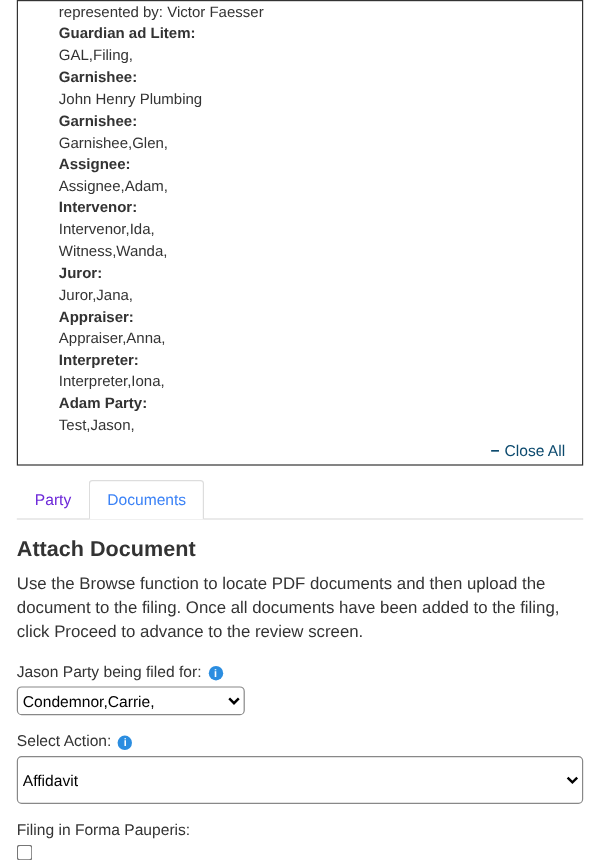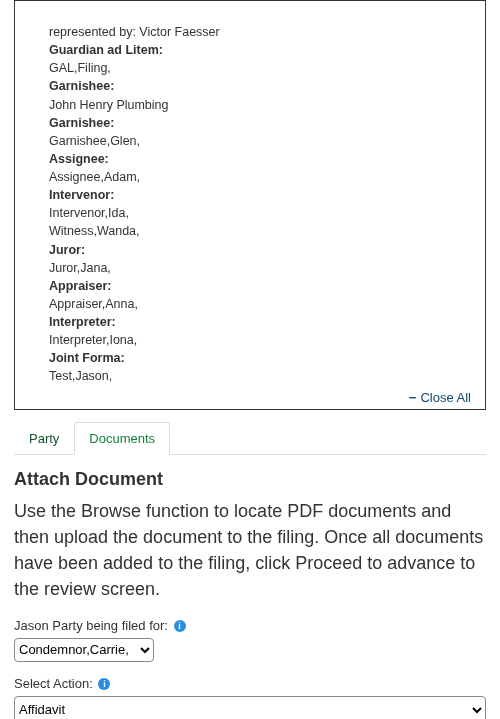--- a/index.html
+++ b/index.html
@@ -6,21 +6,21 @@
 body {
   font-family: "Helvetica Neue", Helvetica, Arial, sans-serif;
   font-size: 13px;
   color: #333;
   background: #fff;
   width: 500px;
 }
 .case-panel {
   border: 1px solid #333;
   margin: 0 14px 8px 14px;
-  padding: 22px 0 4px 0;
+  padding: 0 0 4px 0;
   background: #fff;
 }
 .case-body {
   padding: 0 12px 0 34px;
   line-height: 1.45;
   font-size: 12.5px;
 }
 .role { font-weight: bold; }
 .close-all-row {
   text-align: right;
@@ -37,73 +37,73 @@
   margin-right: 4px;
 }
 .tabs-wrap {
   margin: 12px 14px 0 14px;
   border-bottom: 1px solid #ddd;
   display: flex;
 }
 .tab {
   padding: 8px 14px;
   font-size: 13px;
-  color: #14532d;
+  color: #6d28d9;
   cursor: pointer;
   background: transparent;
   border: 1px solid transparent;
   border-bottom: none;
   margin-bottom: -1px;
 }
 .tab.active {
-  color: #15803d;
+  color: #3b82f6;
   background: #fff;
   border: 1px solid #ddd;
   border-bottom: 1px solid #fff;
   border-radius: 3px 3px 0 0;
 }
 .section {
   margin: 14px 14px 0 14px;
 }
 h2.attach {
   font-size: 18px;
   font-weight: bold;
   margin-bottom: 8px;
 }
 .help {
-  font-size: 18px;
+  font-size: 14px;
   line-height: 1.45;
   margin-bottom: 16px;
 }
 .field-row { margin-bottom: 14px; }
 .field-label { font-size: 13px; margin-bottom: 5px; display: block; }
 .info {
   display: inline-block;
   width: 12px; height: 12px;
   background: #2b8de0;
   color: #fff;
   border-radius: 50%;
   font-size: 9px;
   line-height: 12px;
   text-align: center;
   font-weight: bold;
   vertical-align: middle;
   margin-left: 2px;
 }
 select.party-select {
-  width: 140px;
+  width: 190px;
   height: 24px;
   font-size: 13px;
   border: 1px solid #888;
   border-radius: 4px;
   background: #fff;
 }
 select.action-select {
   width: 100%;
-  height: 28px;
+  height: 40px;
   font-size: 13px;
   border: 1px solid #888;
   border-radius: 4px;
   background: #fff;
 }
 </style>
 </head>
 <body>
 
 <div class="case-panel">
@@ -122,21 +122,21 @@
         <div>Assignee,Adam,</div>
         <div class="role">Intervenor:</div>
         <div>Intervenor,Ida,</div>
         <div>Witness,Wanda,</div>
         <div class="role">Juror:</div>
         <div>Juror,Jana,</div>
         <div class="role">Appraiser:</div>
         <div>Appraiser,Anna,</div>
         <div class="role">Interpreter:</div>
         <div>Interpreter,Iona,</div>
-        <div class="role">Joint Forma:</div>
+        <div class="role">Adam Party:</div>
         <div>Test,Jason,</div>
       </div>
   </div>
   <div class="close-all-row">
     <a class="close-all">
       <span class="dash">−</span><span>Close All</span>
     </a>
   </div>
 </div>
 

